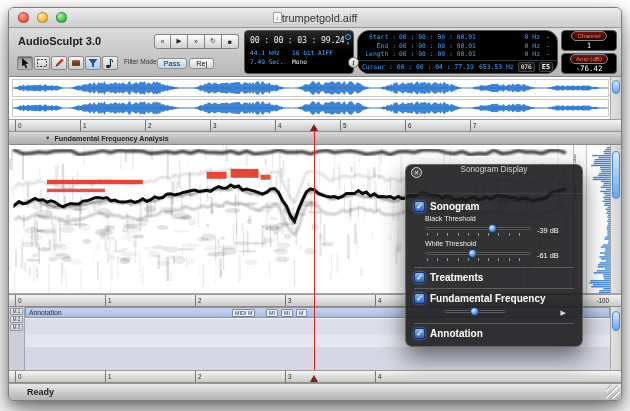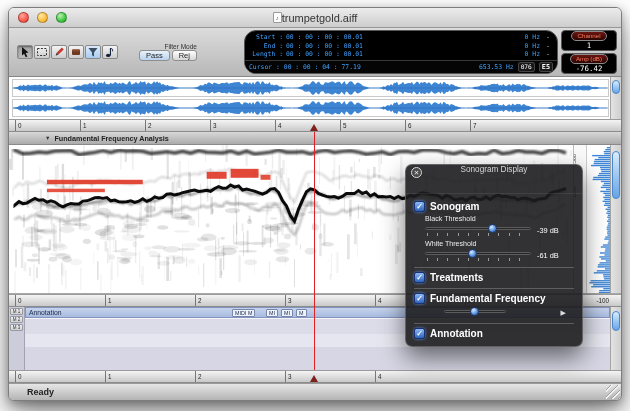--- a/index.html
+++ b/index.html
@@ -23,21 +23,21 @@
 .tb-row{display:flex;align-items:center;flex:1}
 .app-name{font-weight:bold;font-size:11px;color:#1b1b1b;flex:1;padding-left:5px;white-space:nowrap}
 .transport{display:flex;margin-right:2px}
 .t-btn{width:17px;height:15px;border:1px solid #828282;border-left-width:0;background:linear-gradient(#fefefe,#d0d0d0);font-size:6.5px;color:#222;display:flex;align-items:center;justify-content:center;cursor:default}
 .t-btn:first-child{border-left-width:1px;border-radius:3px 0 0 3px}
 .t-btn:last-child{border-radius:0 3px 3px 0}
 .tools{display:flex;gap:1px;margin-left:4px}
 .tool-btn{width:16px;height:14px;border:1px solid #8a8a8a;background:linear-gradient(#f4f4f4,#cdcdcd);border-radius:2px;display:flex;align-items:center;justify-content:center}
 .tool-btn.pressed{background:linear-gradient(#a2a2a2,#bdbdbd);box-shadow:inset 0 1px 2px rgba(0,0,0,.45)}
 .tool-btn.blue{background:linear-gradient(#dcebfb,#a9cbf0)}
-.filter-cluster{display:flex;flex-direction:column;align-items:flex-end;margin-left:21px}
+.filter-cluster{display:flex;flex-direction:row;align-items:flex-start;margin-left:6px}
 .filter-label{font-size:6.5px;color:#313131;line-height:7px}
 .filter-btns{display:flex;gap:2px}
 .f-btn{font-size:7.5px;height:11px;line-height:9px;padding:0 6px;border:1px solid #8f8f8f;border-radius:3px;background:linear-gradient(#fff,#d6d6d6);color:#222}
 .f-btn.selected{background:linear-gradient(#e9f2fc,#b9d3ee)}
 
 .lcd{position:relative;width:110px;background:linear-gradient(#2a2a2a,#000 45%);border:1px solid #555;border-radius:4px;padding:4px 5px 2px}
 .lcd-time{font-family:"DejaVu Sans Mono",monospace;font-size:8.2px;letter-spacing:-.2px;color:#eaf5ff;white-space:nowrap;display:block}
 .lcd-grid{display:grid;grid-template-columns:42px 1fr;margin-top:4px;row-gap:2px}
 .lcd-grid span{font-size:6.2px;white-space:nowrap;font-family:"DejaVu Sans Mono",monospace}
 .lcd-blue{color:#4fb0ff}.lcd-white{color:#efefef}
@@ -136,20 +136,30 @@
     </div>
     <div class="traffic">
       <span class="light red"></span>
       <span class="light yellow"></span>
       <span class="light green"></span>
     </div>
   </div>
 
   <div class="toolbar">
     <div class="tb-left">
+      <div class="tb-row">
+        <span class="app-name">AudioSculpt 3.0</span>
+        <div class="transport">
+          <button class="t-btn">«</button>
+          <button class="t-btn">▶</button>
+          <button class="t-btn">»</button>
+          <button class="t-btn">↻</button>
+          <button class="t-btn">■</button>
+        </div>
+      </div>
       <div class="tb-row">
         <div class="tools">
           <button class="tool-btn pressed">
               <svg width="12" height="12" viewBox="0 0 12 12">
                 <polygon points="3,1 9.5,6.5 6.6,7 8.4,10.4 6.8,11.2 5.1,7.8 3,9.6" fill="#111"></polygon>
               </svg>
             </button>
           <button class="tool-btn">
               <svg width="12" height="12" viewBox="0 0 12 12">
                 <rect x="1.5" y="2.5" width="9" height="7" fill="none" stroke="#333" stroke-dasharray="2 1.4"></rect>
@@ -187,20 +197,34 @@
         <div class="filter-cluster">
           <span class="filter-label">Filter Mode</span>
           <div class="filter-btns">
             <button class="f-btn selected">Pass</button>
             <button class="f-btn">Rej</button>
           </div>
         </div>
       </div>
     </div>
 
+    <div class="lcd">
+      <span class="lcd-time">00 : 00 : 03 : 99.24</span>
+      <div class="time-menu">
+        <span class="clock-dot"></span>
+        <span class="menu-arrow">▾</span>
+      </div>
+      <div class="lcd-grid">
+        <span class="lcd-blue">44.1 kHz</span>
+        <span class="lcd-blue">16 bit AIFF</span>
+        <span class="lcd-blue">7.49 Sec.</span>
+        <span class="lcd-white">Mono</span>
+      </div>
+      <span class="info-btn">i</span>
+    </div>
 
     <div class="sel-panel">
       <div class="sel-rows">
         <div class="sel-row">
           <span class="sel-label">Start :</span>
           <span class="sel-time">00 : 00 : 00 : 00.01</span>
           <span class="sel-freq">0 Hz</span>
           <span class="sel-dash">-</span>
         </div>
         <div class="sel-row">

